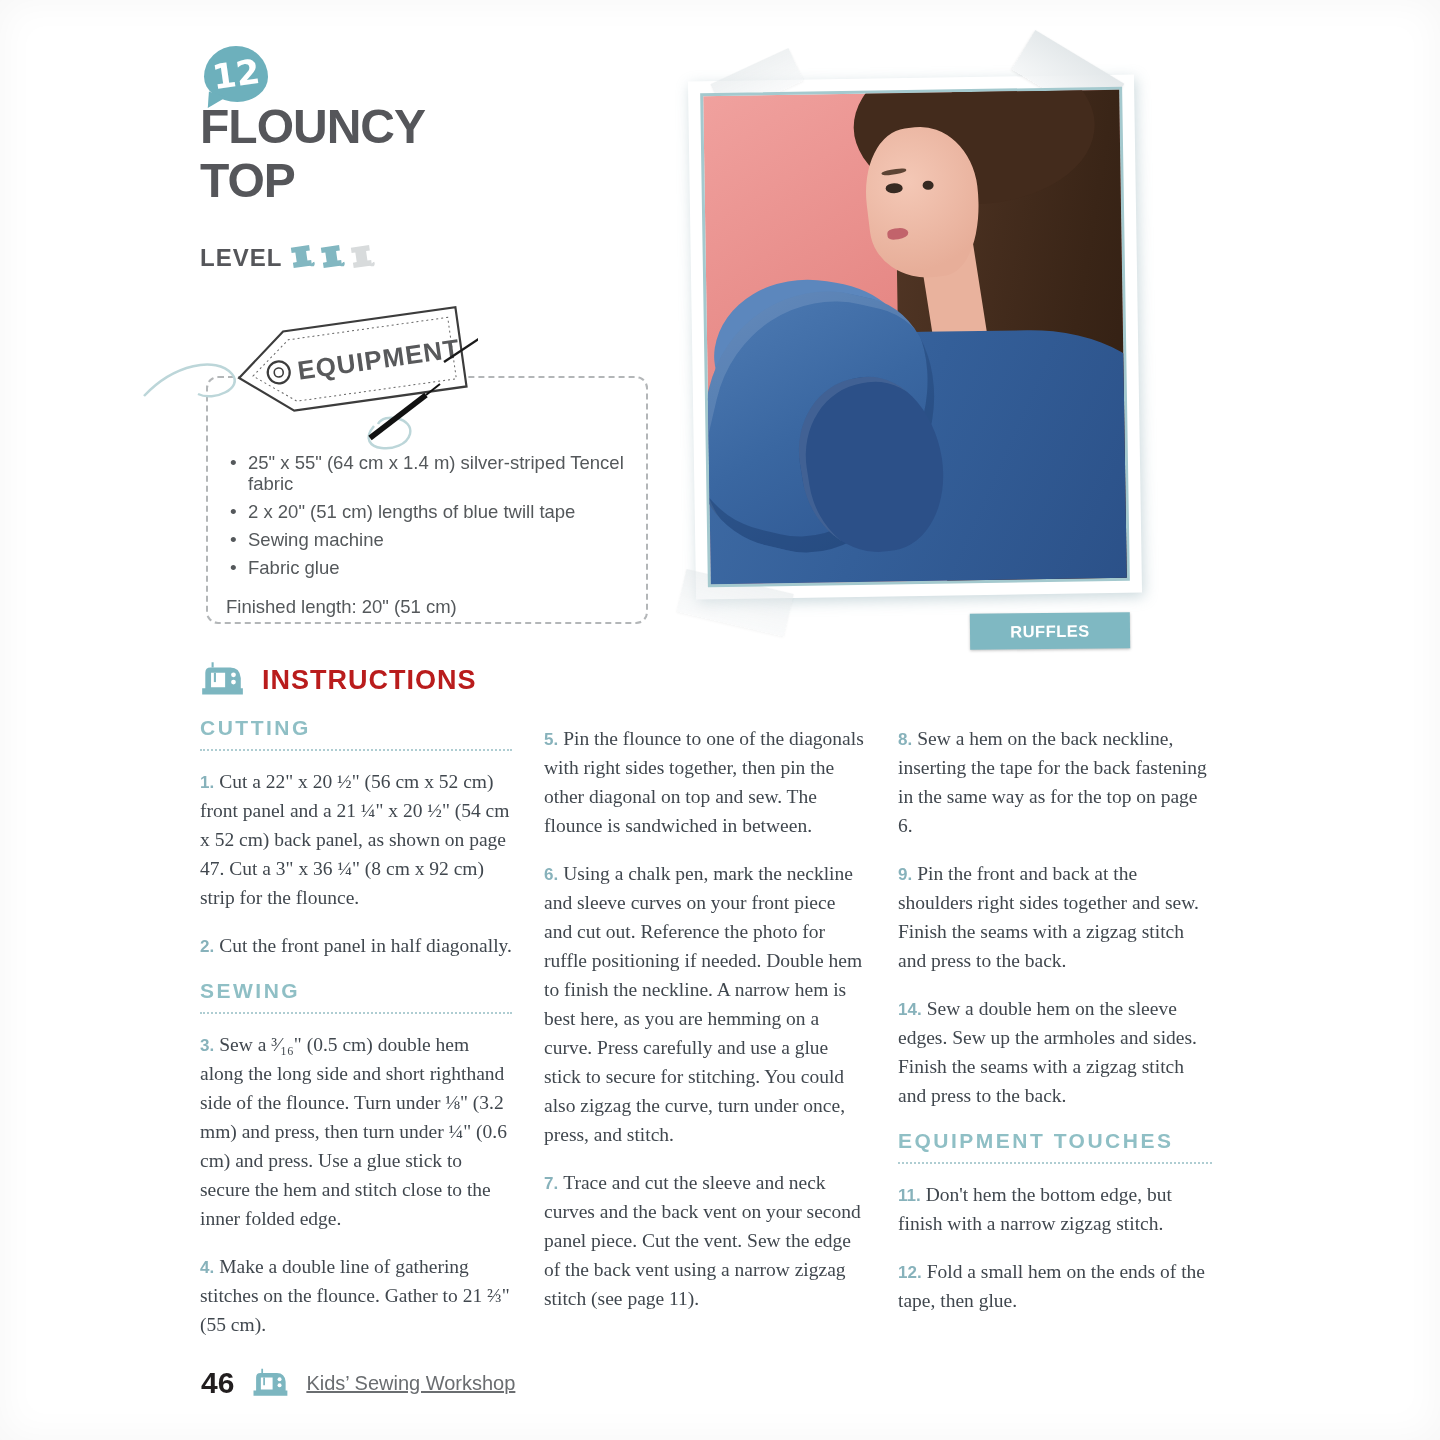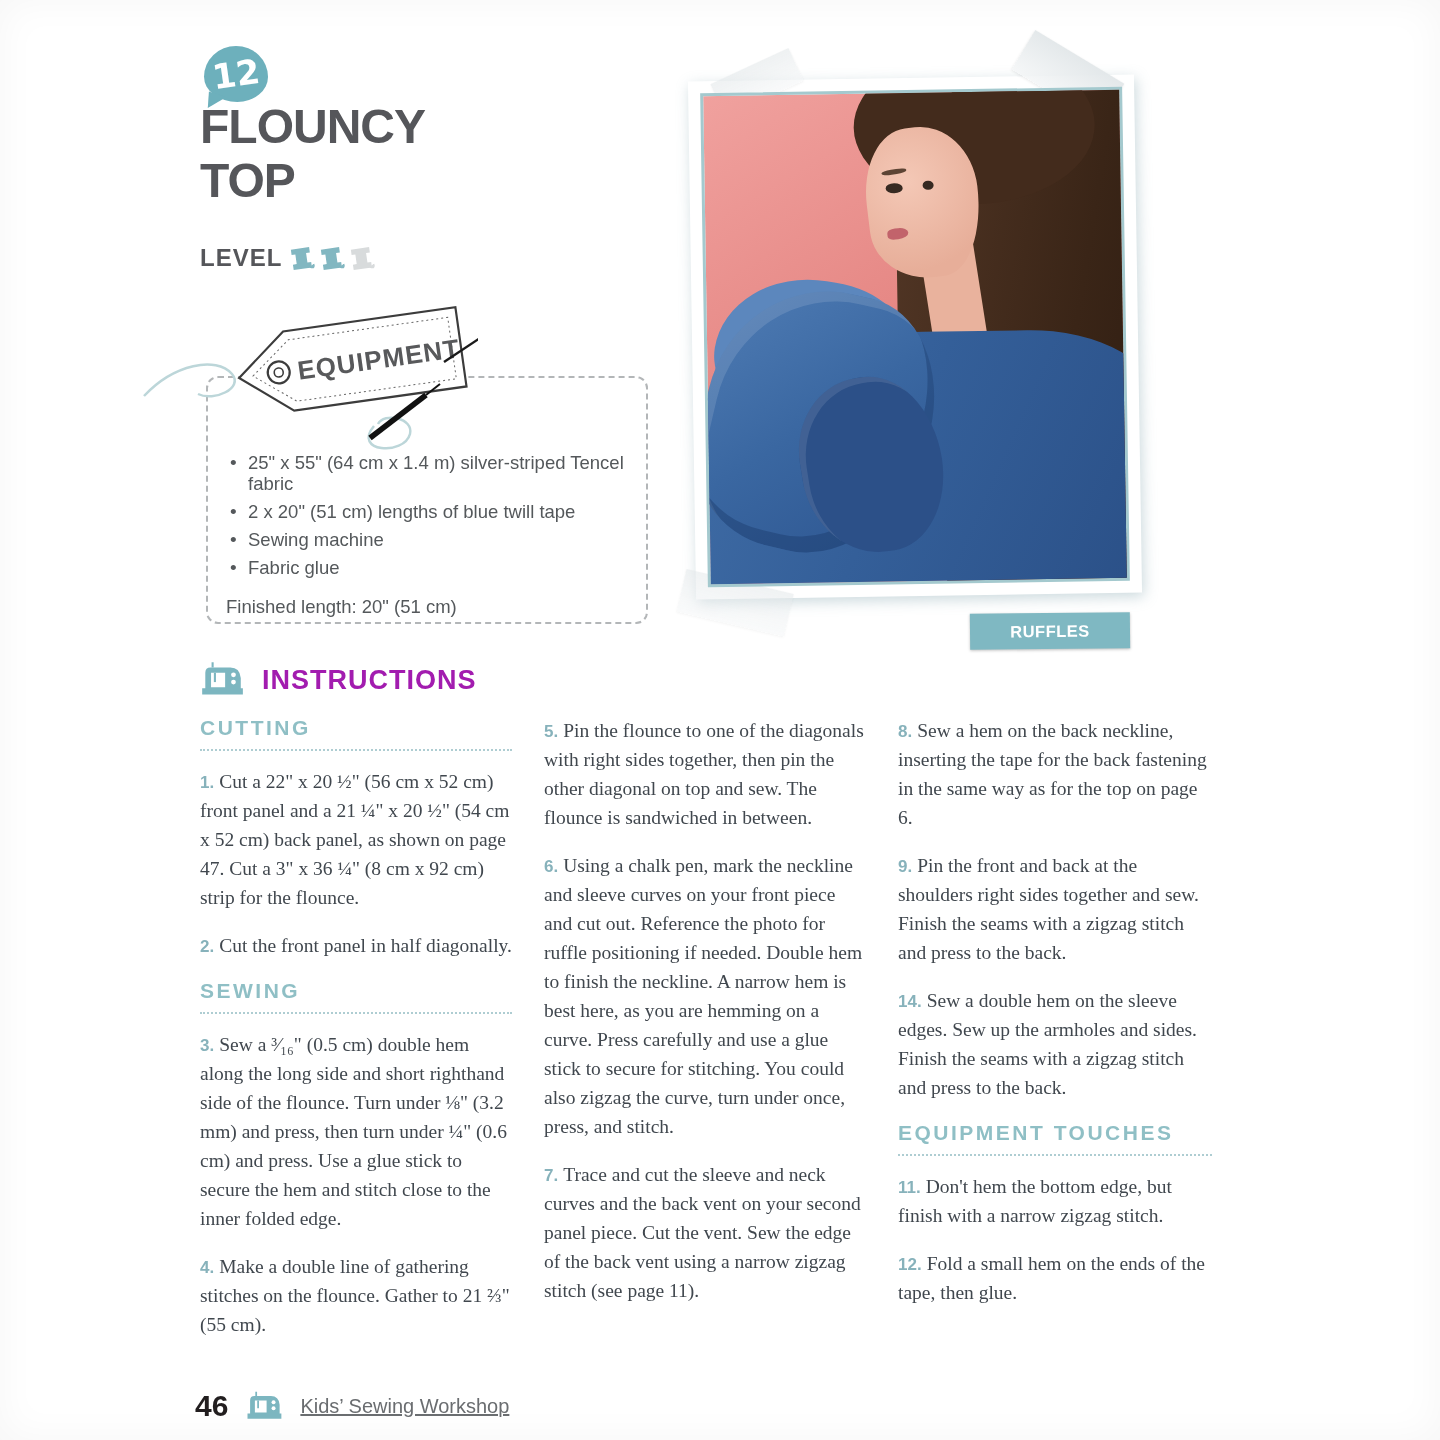--- a/index.html
+++ b/index.html
@@ -9,21 +9,21 @@
   
   .bubble{position:absolute;left:204px;top:46px;width:64px;height:56px;background:#6db0bc;
           border-radius:50% 50% 48% 52%/55% 55% 45% 45%;}
   .bubble:after{content:"";position:absolute;left:2px;bottom:-8px;width:0;height:0;
           border-left:4px solid transparent;border-right:14px solid transparent;border-top:16px solid #6db0bc;
           transform:rotate(18deg);}
   .bubble span{position:absolute;left:0;top:4px;width:100%;text-align:center;color:#fff;
           font:700 34px/48px "DejaVu Sans",sans-serif;transform:rotate(-8deg);}
   .title{position:absolute;left:200px;top:100px;color:#55565a;
          font:700 48px/54px "Liberation Sans",sans-serif;letter-spacing:-1px;}
-  .level{position:absolute;left:200px;top:244px;display:flex;align-items:flex-end;gap:8px;}
+  .level{position:absolute;left:200px;top:244px;display:flex;align-items:flex-start;gap:8px;}
   .level .lbl{color:#55565a;font:700 24px "Liberation Sans",sans-serif;letter-spacing:1px;}
   .spool{width:24px;height:26px;transform:rotate(-8deg);}
   .spool.filled path{fill:#82b7c1;}
   .spool.empty path{fill:#d8dbdc;}
 
   
   .equip-box{position:absolute;left:206px;top:376px;width:442px;height:248px;
              border:2px dashed #b3b6b8;border-radius:12px;box-sizing:border-box;
              padding:74px 20px 0 18px;}
   .equip-box ul{list-style:none;margin:0;padding:0;}
@@ -69,33 +69,33 @@
   .tape.tr{top:-22px;right:14px;width:104px;height:46px;transform:rotate(32deg);}
   .tape.tl{top:-16px;left:26px;width:86px;height:36px;transform:rotate(-24deg);opacity:.6;}
   .tape.bl{bottom:-26px;left:-16px;width:110px;height:44px;transform:rotate(14deg);opacity:.55;}
   .badge{position:absolute;left:970px;top:613px;width:160px;height:36px;background:#7fb8c2;
          display:flex;align-items:center;justify-content:center;transform:rotate(-0.6deg);
          color:#fff;font:700 16.5px "Liberation Sans",sans-serif;letter-spacing:.5px;
          box-shadow:0 1px 3px rgba(0,0,0,0.25);}
 
   
   .instr-head{position:absolute;left:198px;top:660px;display:flex;align-items:center;gap:16px;}
-  .instr-head h2{margin:0;color:#a21caf;font:700 27px "Liberation Sans",sans-serif;letter-spacing:1px;text-align:right;}
+  .instr-head h2{margin:0;color:#b91c1c;font:700 27px "Liberation Sans",sans-serif;letter-spacing:1px;text-align:right;}
   .machine-icon{width:48px;height:40px;}
   .machine-icon path,.machine-icon line{fill:#7cb6c0;}
   .grid{position:absolute;left:200px;top:716px;width:1016px;display:grid;
         grid-template-columns:312px 322px 314px;column-gap:32px;align-items:start;}
   .block + .block{margin-top:14px;}
   .grid h3{margin:0 0 16px;padding:0 0 9px;border-bottom:2px dotted #aecdd2;
            color:#8fbfc5;font:700 21px "Liberation Sans",sans-serif;letter-spacing:2.5px;}
-  .step{margin:0 0 19px;font:19.5px/29px "Liberation Serif","DejaVu Serif",serif;color:#40474e;}
+  .step{margin:8px 0 19px;font:19.5px/29px "Liberation Serif","DejaVu Serif",serif;color:#40474e;}
   .step .num{font:700 17px "Liberation Sans",sans-serif;color:#87b2bb;margin-right:5px;}
 
   
-  .footer{position:absolute;left:195px;top:1366px;display:flex;align-items:center;gap:16px;margin-top:23px;}
+  .footer{position:absolute;left:201px;top:1366px;display:flex;align-items:center;gap:16px;}
   .footer .pn{color:#221e1f;font:700 30px "Liberation Sans",sans-serif;}
   .footer .machine-icon{width:40px;height:33px;}
   .footer .bt{color:#6a6d70;font:20px "Liberation Sans",sans-serif;text-decoration:underline;}
 </style>
 </head>
 <body>
 
 <div class="page">
 
   <div class="bubble">

